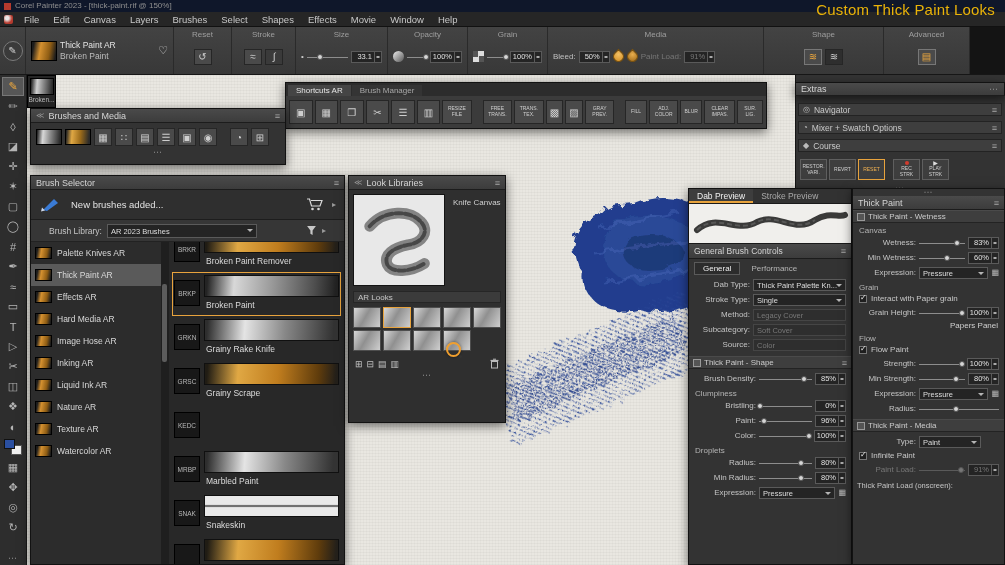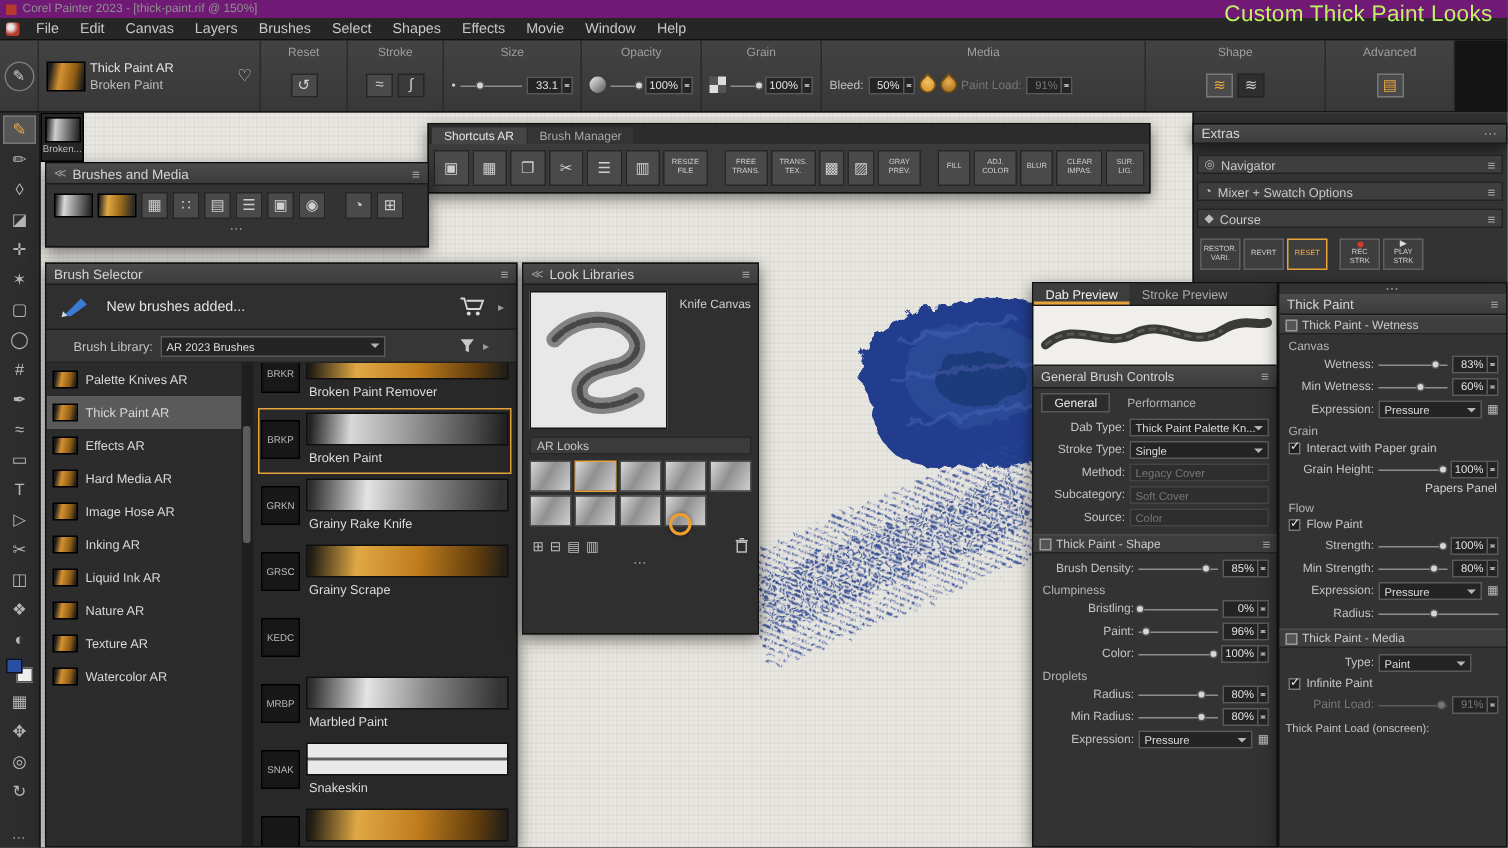--- a/index.html
+++ b/index.html
@@ -1,22 +1,22 @@
 <!DOCTYPE html>
 <html><head>
 <meta charset="utf-8">
 <style>
 *{margin:0;padding:0;box-sizing:border-box}
 html,body{width:1005px;height:565px;overflow:hidden;background:#222;font-family:"Liberation Sans",sans-serif}
 #app{position:relative;width:1005px;height:565px;background:#2e2e2e}
 .abs{position:absolute}
 
-#titlebar{left:0;top:0;width:1005px;height:12px;background:#701a75;color:#8f8f8f;font-size:8px;line-height:12px;display:flex;align-items:center;gap:4px;padding-left:4px}
+#titlebar{left:0;top:0;width:1005px;height:12px;background:#0f172a;color:#8f8f8f;font-size:8px;line-height:12px;display:flex;align-items:center;gap:4px;padding-left:4px}
 .tlogo{width:7px;height:7px;background:#b53a2e;display:inline-block}
-#overlay-title{right:10px;top:1px;font-size:15px;color:#bef264;z-index:90;letter-spacing:.2px}
+#overlay-title{right:10px;top:1px;font-size:15px;color:#eab308;z-index:90;letter-spacing:.2px}
 #menubar{left:0;top:12px;width:1005px;height:15px;background:#262626;display:flex;align-items:center;padding-left:4px;border-bottom:1px solid #111}
 .mlogo{width:9px;height:9px;background:radial-gradient(circle at 35% 35%,#e8e8e8 20%,#b53a2e 60%);border-radius:2px;margin-right:4px}
 .menu-item{font-size:9.5px;color:#c8c8c8;padding:0 7px}
 
 #propbar{left:0;top:27px;width:1005px;height:48px;background:linear-gradient(#434343,#383838);border-bottom:1px solid #161616;display:flex;z-index:5}
 .psec{position:relative;border-right:1px solid #2a2a2a;display:flex;flex-direction:column;align-items:center;flex:none}
 .plab{font-size:8px;color:#9f9f9f;margin-top:3px}
 .pctl{flex:1;display:flex;align-items:center;gap:3px;padding:0 5px}
 .vb{display:flex;align-items:stretch;height:12px;background:#242424;border:1px solid #5a5a5a}
 .vb .vt{min-width:22px;padding:0 2px;font-size:7.5px;color:#e0e0e0;text-align:right;line-height:10px}

